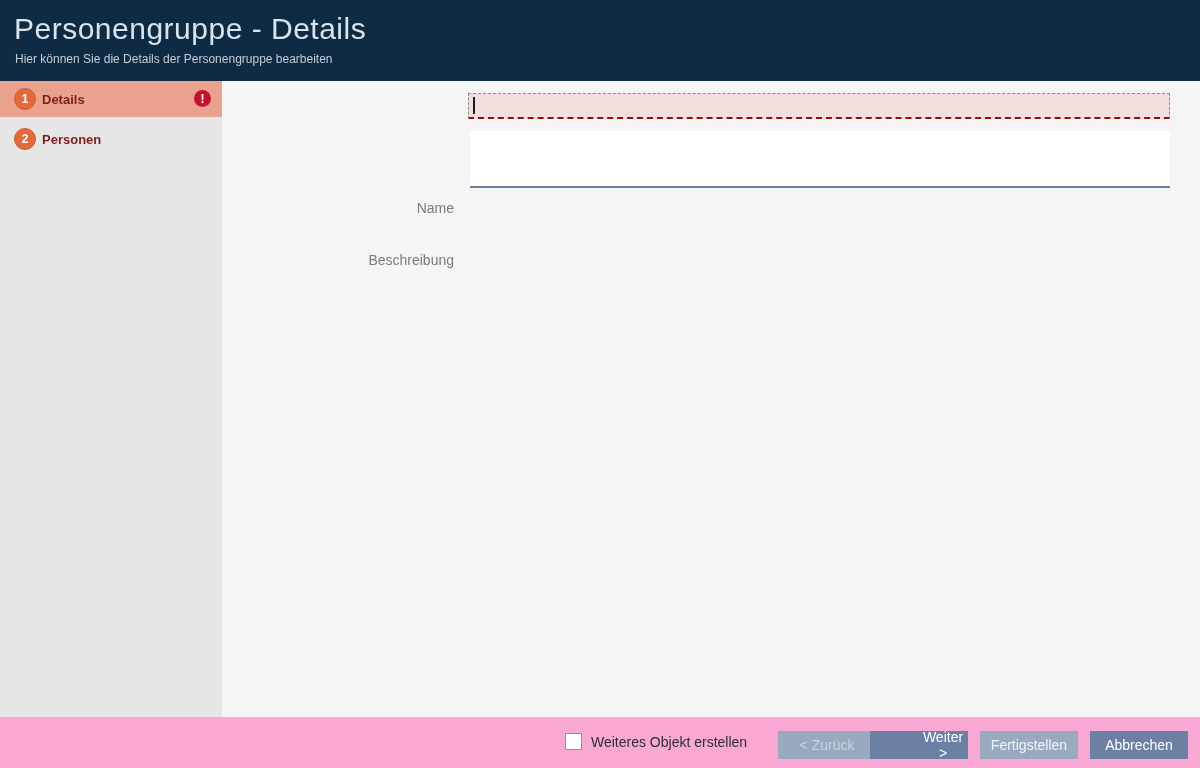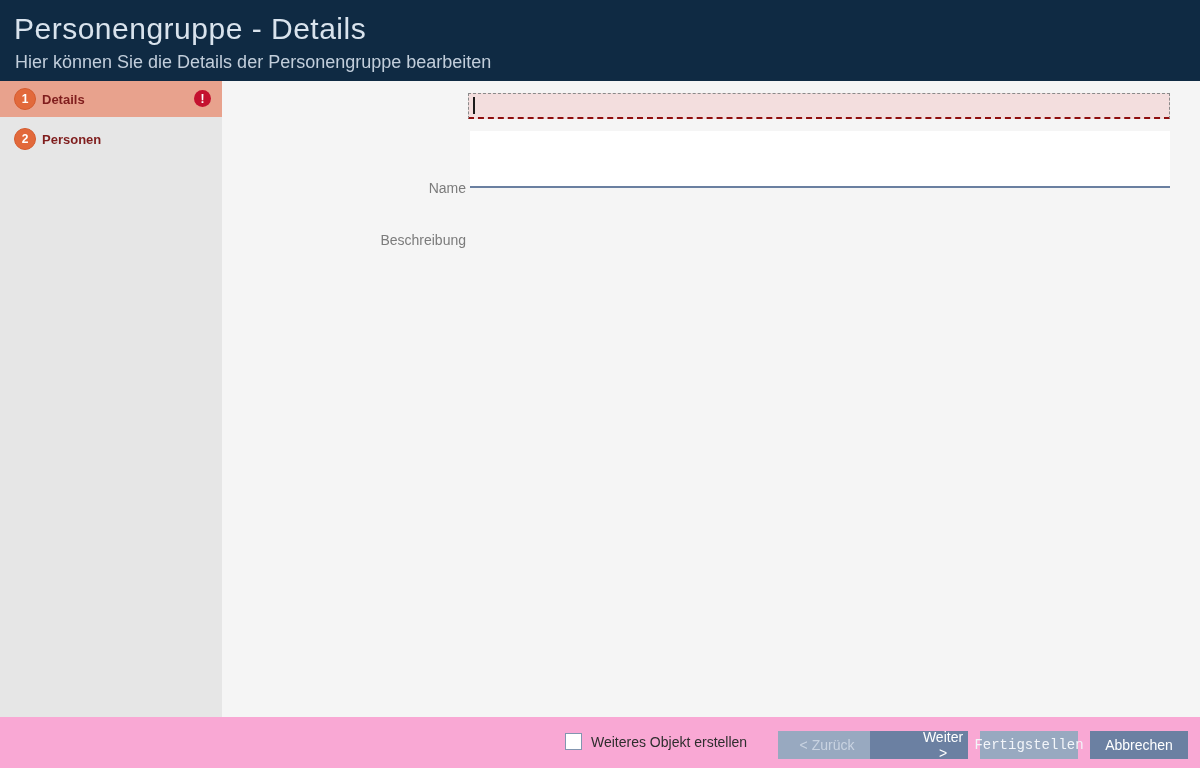--- a/index.html
+++ b/index.html
@@ -16,21 +16,21 @@
     position: absolute; left: 0; top: 0; width: 1200px; height: 81px;
     background: #0F2A43;
   }
   .header-title {
     position: absolute; left: 14px; top: 12px;
     font-size: 30px; font-weight: 300; letter-spacing: 0.5px;
     color: #D9E3ED;
   }
   .header-subtitle {
     position: absolute; left: 15px; top: 52px;
-    font-size: 18px; font-weight: 400; color: #C2CEDB;
+    font-size: 12px; font-weight: 400; color: #C2CEDB;
   }
 
   
   .sidebar {
     position: absolute; left: 0; top: 81px; width: 222px; height: 636px;
     background: #E6E6E6;
   }
   .step-row { position: absolute; left: 0; width: 222px; cursor: default; }
   .step-row.active { background: #E8A28D; }
   .step-arrow {
@@ -57,21 +57,21 @@
     background: #C4112F;
     color: #FFFFFF; font-size: 12px; font-weight: 700;
     display: flex; align-items: center; justify-content: center;
     line-height: 1;
   }
 
   
   .main { position: absolute; left: 222px; top: 81px; width: 978px; height: 636px; background: #F5F5F5; }
   .field-label {
     position: absolute; color: #7B7B7B; font-size: 14px;
-    text-align: right; width: 230px; left: 14px;
+    text-align: right; width: 230px; left: 2px; margin-top: 20px;
   }
   .name-label { top: 99px; }
   .desc-label { top: 151px; }
   .name-input {
     position: absolute; left: 246px; top: 12px;
     width: 702px; height: 26px;
     background: #F3DEDE;
     border: 1px dashed #8A8A8A;
     border-bottom: 2px dashed #8E0E0E;
     outline: none;
@@ -112,21 +112,21 @@
   }
   .btn {
     position: absolute; top: 14px; height: 28px; width: 98px;
     border: none; cursor: pointer;
     font-family: "Liberation Sans", sans-serif;
     font-size: 14px;
     display: flex; align-items: center; justify-content: center;
   }
   .btn-back   { left: 778px;  background: #98A9C0; color: #C9D3E1; }
   .btn-next   { left: 870px;  background: #6B80A2; color: #FFFFFF; padding-left: 48px; }
-  .btn-finish { left: 980px;  background: #98A9C0; color: #F2F5F9; font-family: Liberation Mono, monospace; }
+  .btn-finish { left: 980px;  background: #98A9C0; color: #F2F5F9; }
   .btn-cancel { left: 1090px; background: #6B80A2; color: #FFFFFF; }
 </style>
 </head>
 <body>
 
 <div id="app">
 
   <div class="header">
     <div class="header-title">Personengruppe - Details</div>
     <div class="header-subtitle">Hier können Sie die Details der Personengruppe bearbeiten</div>

